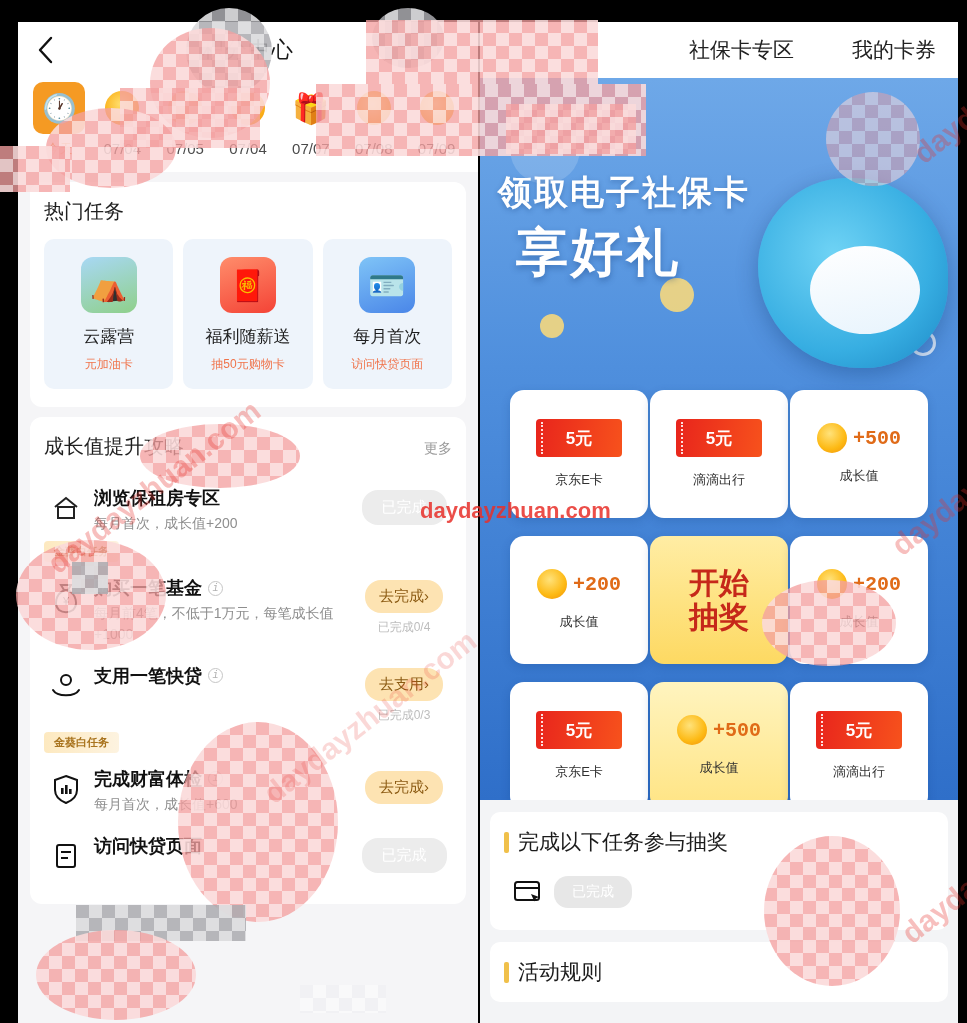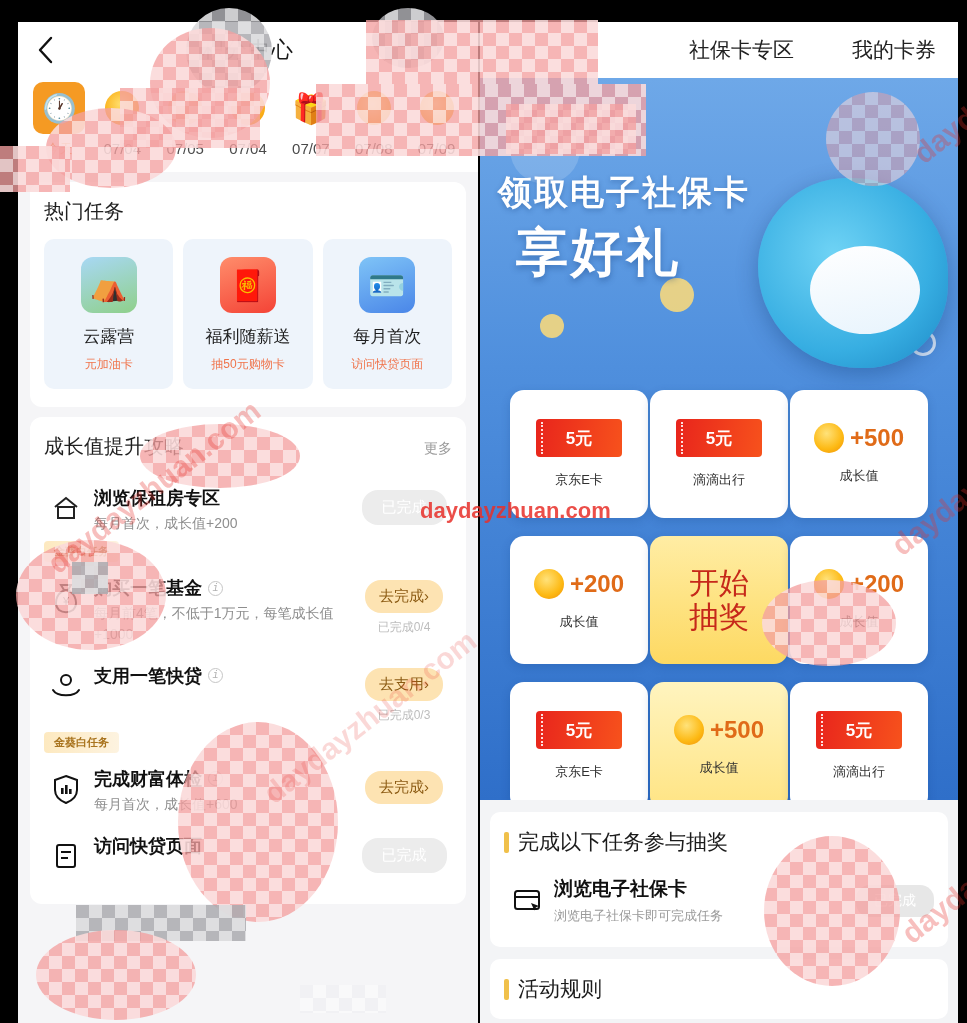--- a/index.html
+++ b/index.html
@@ -170,29 +170,29 @@
     content: ""; position: absolute; left: 5px; top: 3px; bottom: 3px; width: 2px;
     border-left: 2px dotted rgba(255,255,255,.85);
   }
   .growth {
     display: flex; align-items: center; gap: 6px; margin-bottom: 14px;
   }
   .growth-coin {
     width: 30px; height: 30px; border-radius: 50%;
     background: radial-gradient(circle at 42% 35%, #ffe27a 0%, #fdb913 60%, #ef8d0a 100%);
   }
-  .growth-num { font-size: 24px; font-weight: bold; color: #e06b18; }
+  .growth-num { font-size: 20px; font-weight: bold; color: #e06b18; font-family: Liberation Mono, monospace; }
   .prize-label { font-size: 13px; color: #303030; }
   .draw-cell {
     background: linear-gradient(180deg,#ffeda4,#fdd962);
     display: flex; flex-direction: column; align-items: center; justify-content: center;
     border-radius: 14px; box-shadow: 0 3px 10px rgba(10,50,110,.18);
   }
   .draw-text {
-    font-size: 30px; font-weight: normal; color: #c6281a; line-height: 1.12; text-align: center;
+    font-size: 30px; font-weight: bold; color: #c6281a; line-height: 1.12; text-align: center;
   }
 
   .r-section { background: #fff; margin: 12px 10px; border-radius: 10px; padding: 16px 14px; }
   .r-sec-title { display: flex; align-items: center; gap: 9px; font-size: 21px; color: #1b1b1b; }
   .bar-mark { width: 5px; height: 21px; background: #f0c04a; border-radius: 2px; }
   .r-task {
     display: flex; align-items: center; margin-top: 20px; padding-bottom: 6px;
   }
   .r-task-ico { width: 50px; min-width: 50px; display: flex; justify-content: center; }
   .r-task-body { flex: 1; }
@@ -490,24 +490,20 @@
         <span class="bar-mark"></span>
         <span>完成以下任务参与抽奖</span>
       </div>
       <div class="r-task">
         <div class="r-task-ico">
           <svg width="34" height="28" viewBox="0 0 34 28">
               <rect x="3" y="4" width="24" height="18" rx="2.5" fill="none" stroke="#111" stroke-width="2"></rect>
               <line x1="3" y1="10" x2="27" y2="10" stroke="#111" stroke-width="2"></line>
               <path d="M19 16 l8 3 l-3.2 1.4 l-1.4 3.2 z" fill="#111"></path>
             </svg>
-        </div>
-        <div class="r-task-body">
-          <div class="r-task-name">浏览电子社保卡</div>
-          <div class="r-task-desc">浏览电子社保卡即可完成任务</div>
         </div>
         <div class="r-task-btn">已完成</div>
       </div>
     </div>
 
     <div class="r-section">
       <div class="r-sec-title">
         <span class="bar-mark"></span>
         <span>活动规则</span>
       </div>

